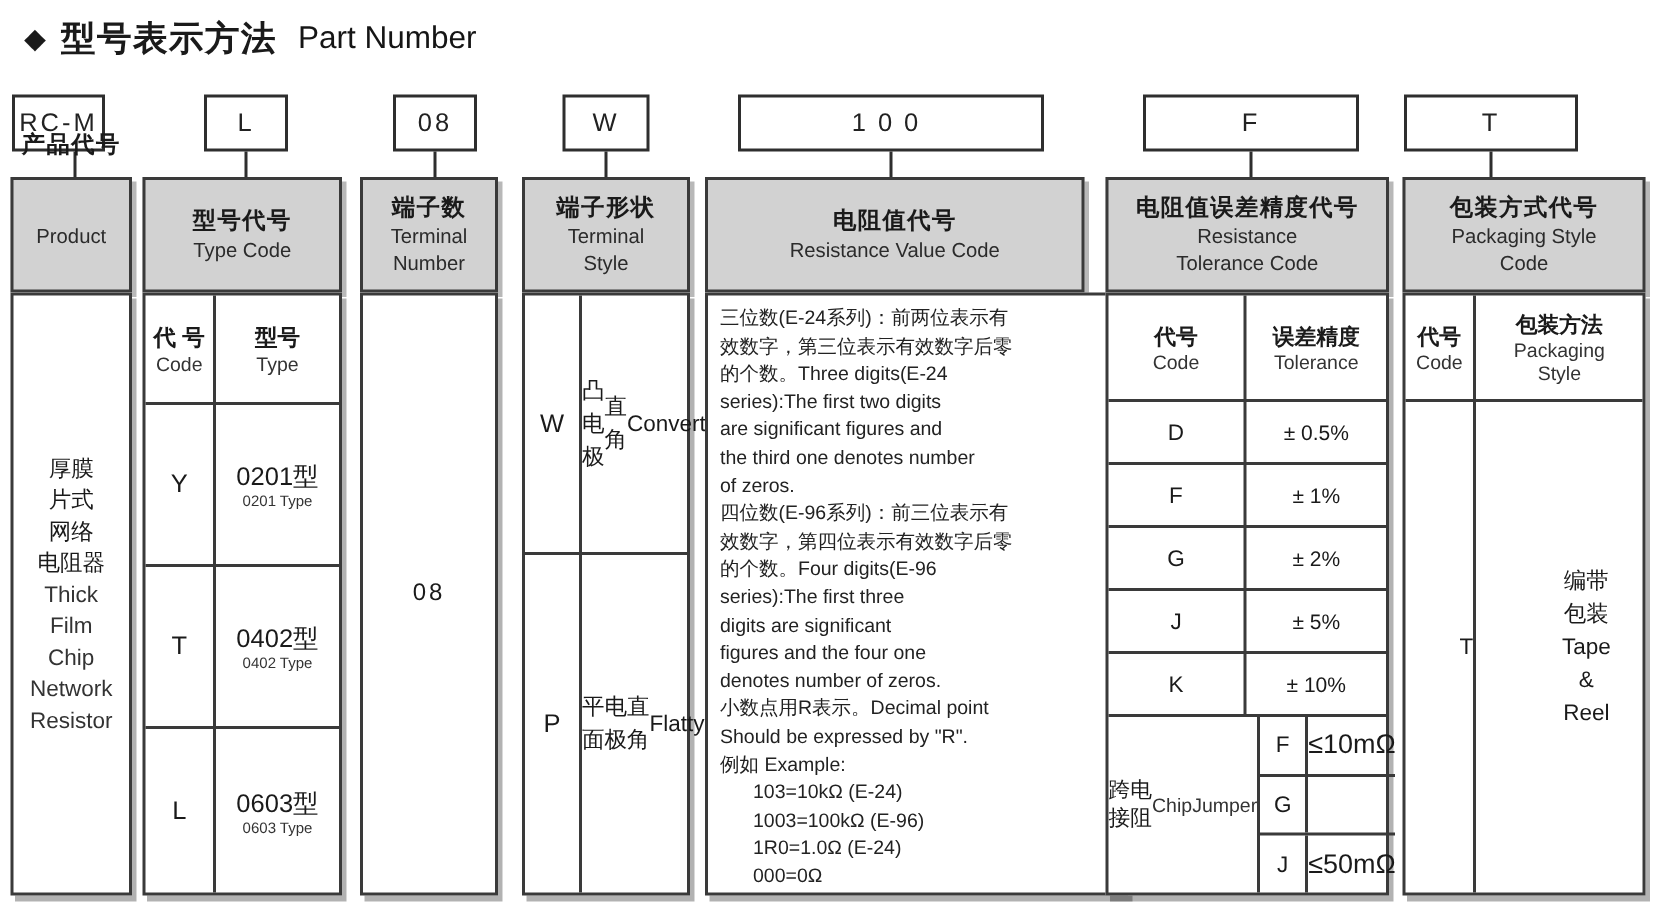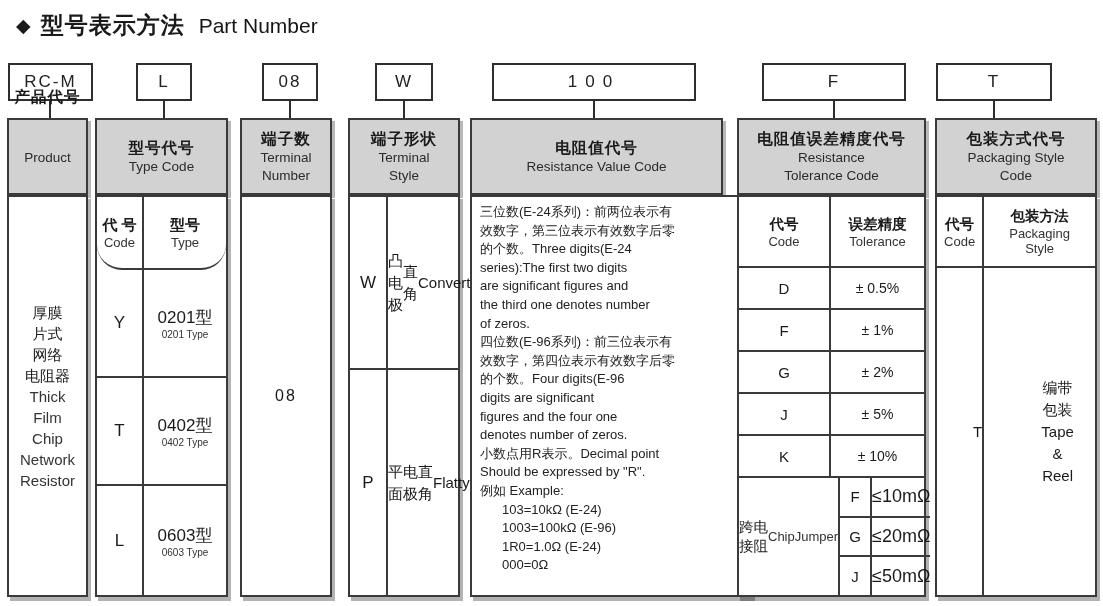--- a/index.html
+++ b/index.html
@@ -27,21 +27,21 @@
   .panel-body { position:absolute; top:195px; height:402px; background:#fff;
                 border:2px solid #3a3a3a; box-shadow:3px 4px 0 rgba(0,0,0,0.30); }
 
   
   .c1 { display:flex; flex-direction:column; justify-content:center; align-items:center; text-align:center; }
   .c1 .zh { font-size:15px; line-height:21px; }
   .c1 .en { font-size:15px; line-height:21px; color:#333; }
 
   
   .c2 { display:flex; flex-direction:column; }
-  .c2 .hdr { flex:0 0 73px; display:flex; border-bottom:2px solid #3a3a3a;border-radius:25px; }
+  .c2 .hdr { flex:0 0 73px; display:flex; border-bottom:2px solid #3a3a3a; }
   .c2 .hdr .cell, .c2 .row .cell { display:flex; flex-direction:column; justify-content:center; align-items:center; text-align:center; }
   .c2 .codecol { flex:0 0 47px; border-right:2px solid #3a3a3a; }
   .c2 .typecol { flex:1; }
   .c2 .hdr .zh { font-size:15px; font-weight:bold; }
   .c2 .hdr .en { font-size:13px; color:#333; }
   .c2 .row { flex:0 0 108px; display:flex; border-bottom:2px solid #3a3a3a; }
   .c2 .row:last-child { flex:1; border-bottom:none; }
   .c2 .code-letter { font-size:17px; }
   .c2 .type-zh { font-size:17px; }
   .c2 .type-en { font-size:10px; color:#333; }
@@ -100,21 +100,21 @@
 <body>
 
 <div class="canvas">
 
   <div class="title">
     <span class="diamond">◆</span>
     <span class="zh">型号表示方法</span>
     <span class="en">Part Number</span>
   </div>
 
-  <div class="codebox" style="left:8px;width:85px;">RC-M</div>
+  <div class="codebox" style="left:8px;width:62px;">RC-M</div>
   <div class="codebox" style="left:136px;width:56px;">L</div>
   <div class="codebox" style="left:262px;width:56px;">08</div>
   <div class="codebox" style="left:375px;width:58px;">W</div>
   <div class="codebox wide" style="left:492px;width:204px;">100</div>
   <div class="codebox" style="left:762px;width:144px;">F</div>
   <div class="codebox" style="left:936px;width:116px;">T</div>
 
   <div class="connector" style="left:49px;"></div>
   <div class="connector" style="left:163px;"></div>
   <div class="connector" style="left:289px;"></div>
@@ -236,20 +236,21 @@
     <div class="line">三位数(E-24系列)：前两位表示有</div>
     <div class="line">效数字，第三位表示有效数字后零</div>
     <div class="line">的个数。Three digits(E-24</div>
     <div class="line">series):The first two digits</div>
     <div class="line">are significant figures and</div>
     <div class="line">the third one denotes number</div>
     <div class="line">of zeros.</div>
     <div class="line">四位数(E-96系列)：前三位表示有</div>
     <div class="line">效数字，第四位表示有效数字后零</div>
     <div class="line">的个数。Four digits(E-96</div>
+    <div class="line">series):The first three</div>
     <div class="line">digits are significant</div>
     <div class="line">figures and the four one</div>
     <div class="line">denotes number of zeros.</div>
     <div class="line">小数点用R表示。Decimal point</div>
     <div class="line">Should be expressed by "R".</div>
     <div class="line">例如 Example:</div>
     <div class="line indent">103=10kΩ (E-24)</div>
     <div class="line indent">1003=100kΩ (E-96)</div>
     <div class="line indent">1R0=1.0Ω  (E-24)</div>
     <div class="line indent">000=0Ω</div>
@@ -293,21 +294,20 @@
         <div class="en">Chip</div>
         <div class="en">Jumper</div>
       </div>
       <div class="jrows">
         <div class="jrow">
           <div class="jc">F</div>
           <div class="jv">≤10mΩ</div>
         </div>
         <div class="jrow">
           <div class="jc">G</div>
-          <div class="jv">≤20mΩ</div>
         </div>
         <div class="jrow">
           <div class="jc">J</div>
           <div class="jv">≤50mΩ</div>
         </div>
       </div>
     </div>
   </div>
 
   <div class="panel-body c7" style="left:935px;width:162px;">

